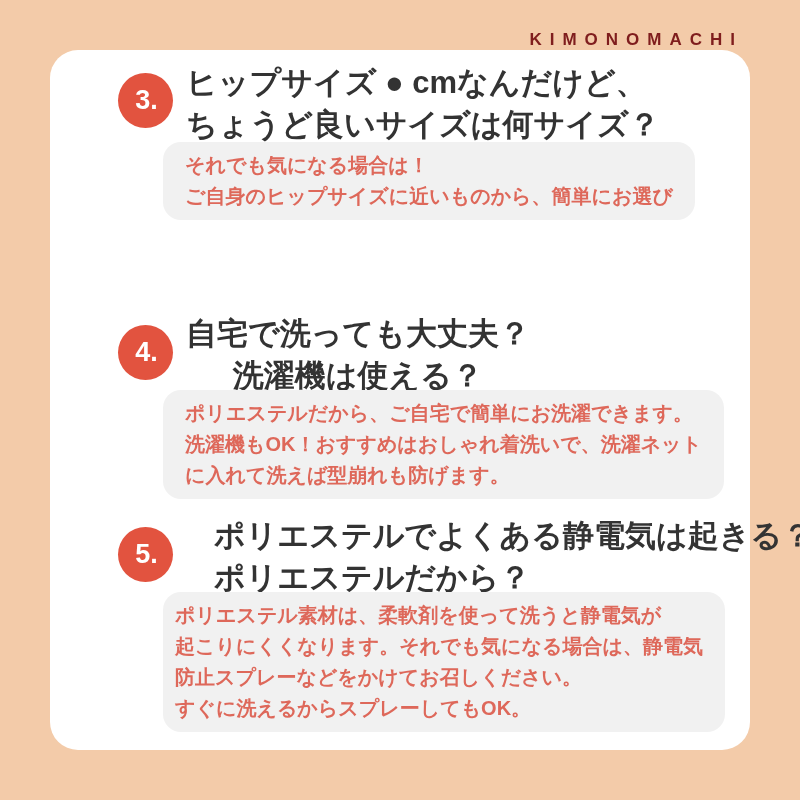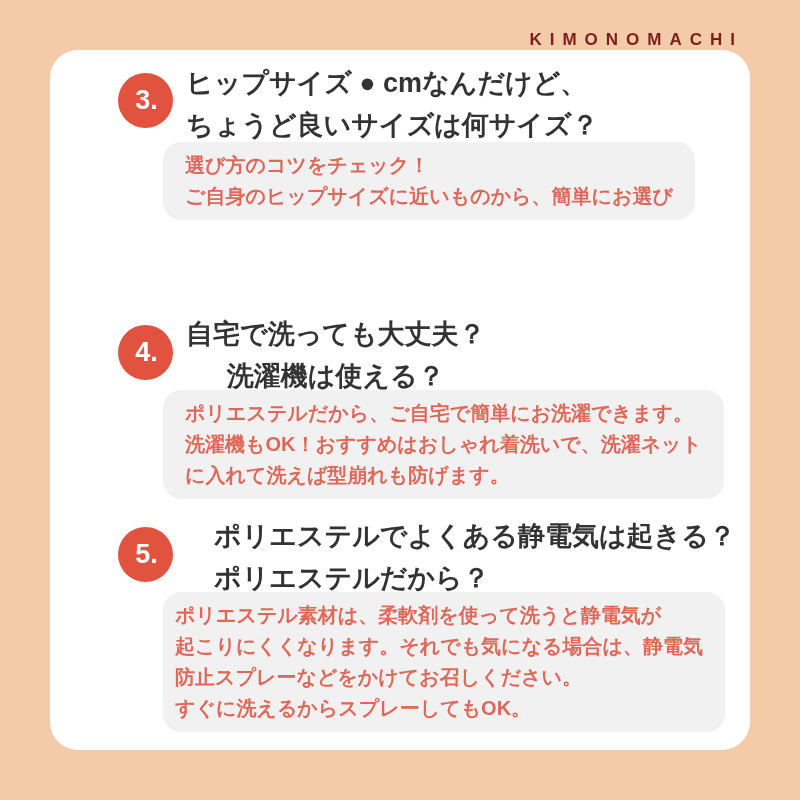--- a/index.html
+++ b/index.html
@@ -50,21 +50,21 @@
     font-weight: 700;
     display: flex;
     align-items: center;
     justify-content: center;
     padding-left: 2px;
     box-sizing: border-box;
   }
   .question {
     position: absolute;
     color: #333333;
-    font-size: 27px;
+    font-size: 31px;
     font-weight: 700;
     line-height: 42px;
     white-space: nowrap;
   }
   .answer {
     position: absolute;
     background: #F1F1F1;
     border-radius: 18px;
     padding: 8px 22px;
     color: #DE685A;
@@ -94,21 +94,21 @@
   <div class="logo">KIMONOMACHI</div>
 
   <div class="card">
 
     <div class="badge badge-q3">3.</div>
     <div class="question question-q3">
       <div>ヒップサイズ ● cmなんだけど、</div>
       <div>ちょうど良いサイズは何サイズ？</div>
     </div>
     <div class="answer answer-q3">
-      <div>選び方のコツをチェック！</div>
+      <div>それでも気になる場合は！</div>
       <div>ご自身のヒップサイズに近いものから、簡単にお選び</div>
     </div>
 
     <div class="badge badge-q4">4.</div>
     <div class="question question-q4">
       <div>自宅で洗っても大丈夫？</div>
       <div>洗濯機は使える？</div>
     </div>
     <div class="answer answer-q4">
       <div>ポリエステルだから、ご自宅で簡単にお洗濯できます。</div>

